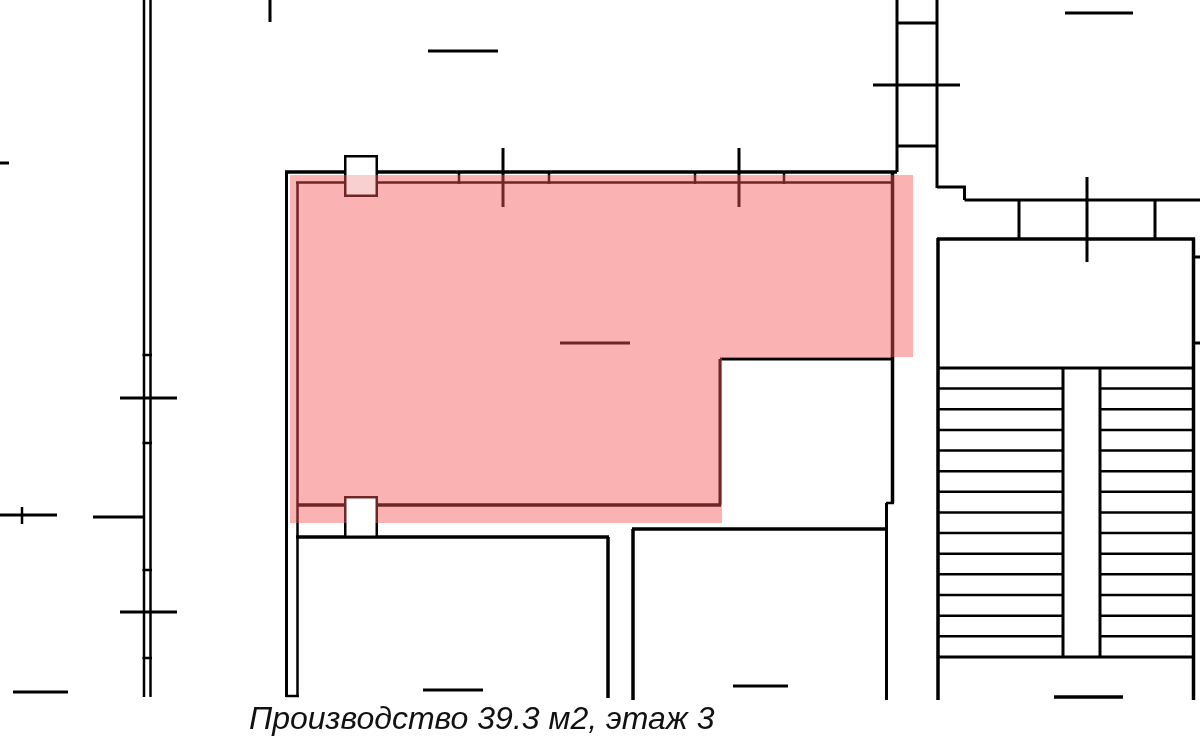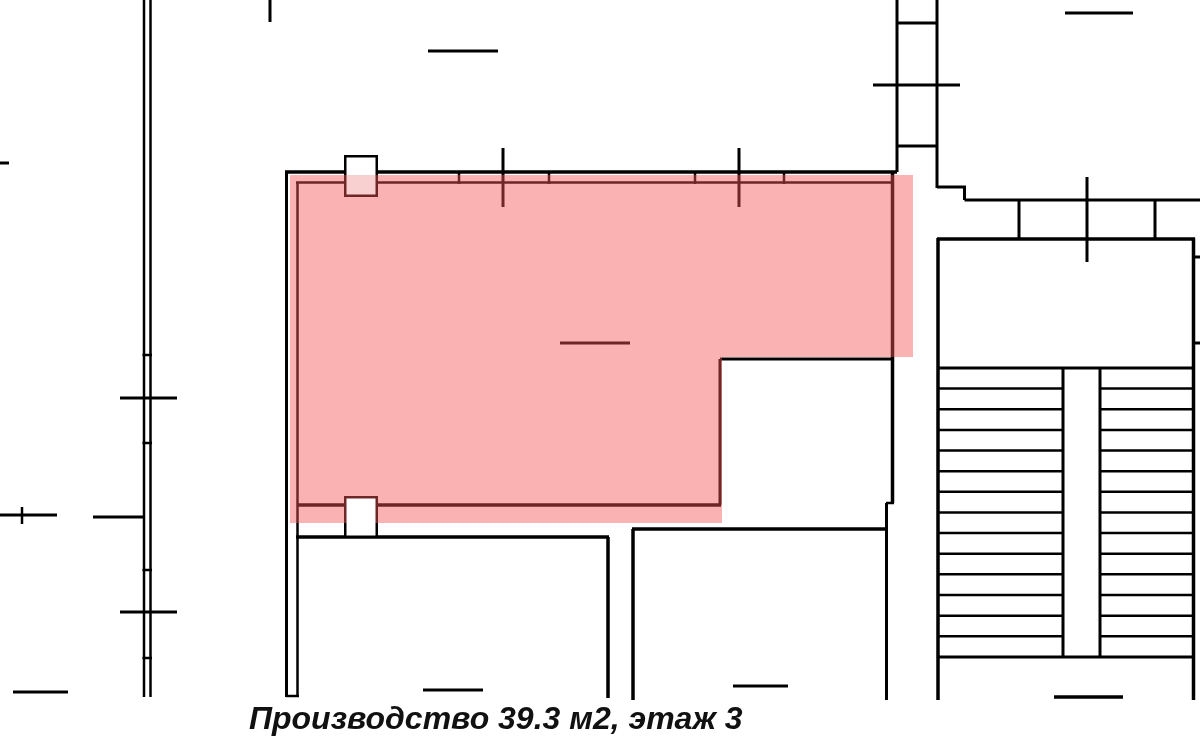--- a/index.html
+++ b/index.html
@@ -9,21 +9,20 @@
     width: 1200px;
     height: 745px;
     overflow: hidden;
     font-family: "Liberation Sans", sans-serif;
   }
   .stage {
     position: relative;
     width: 1000px;
     height: 745px;
     background: #ffffff;
-    font-weight: bold;
   }
   .plan-svg {
     position: absolute;
     left: 0;
     top: 0;
   }
   .caption {
     position: absolute;
     left: 249px;
     top: 699px;

